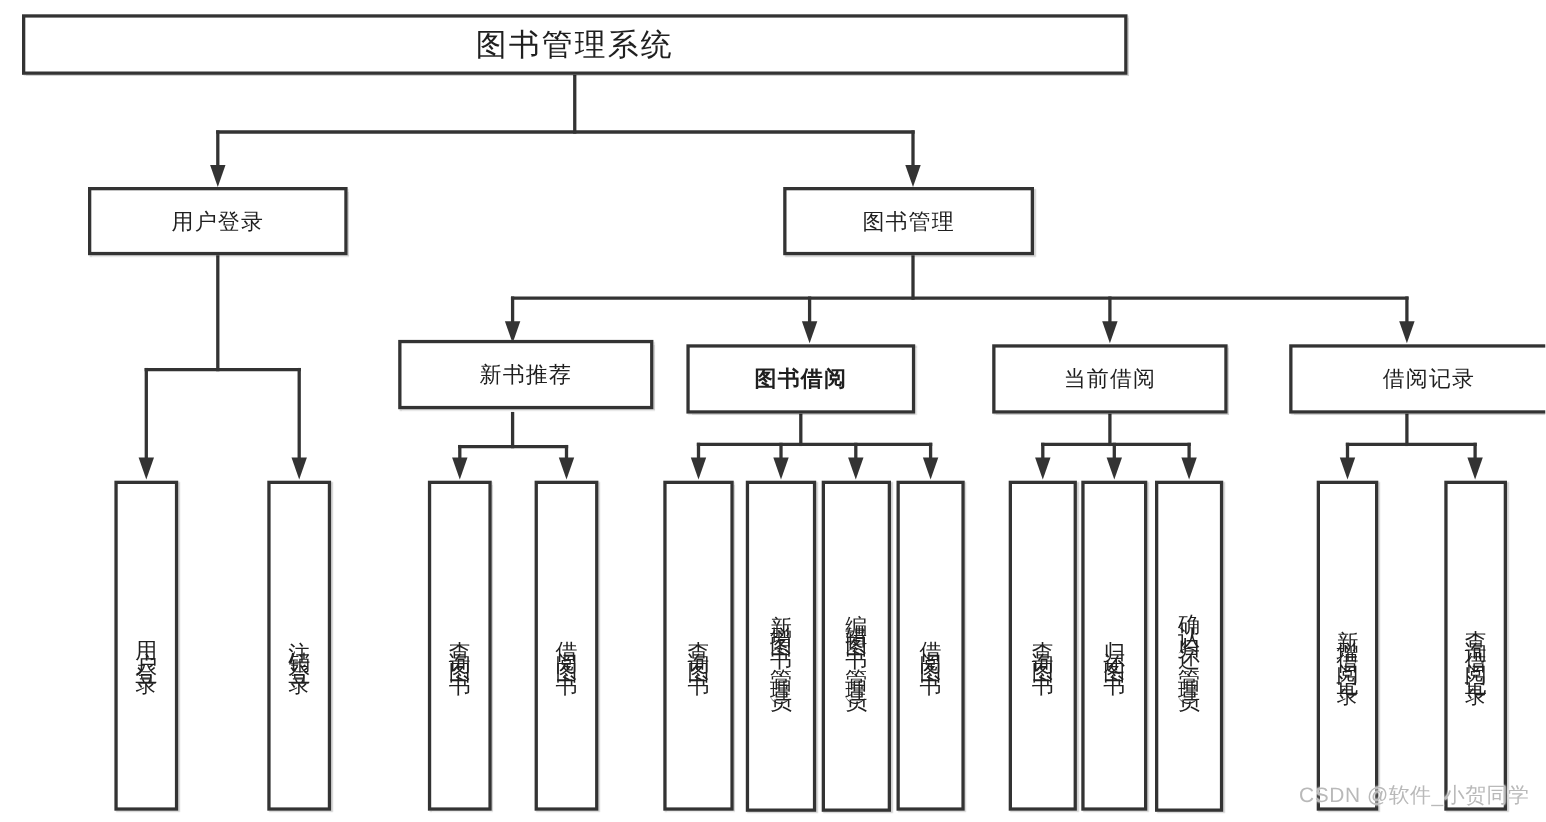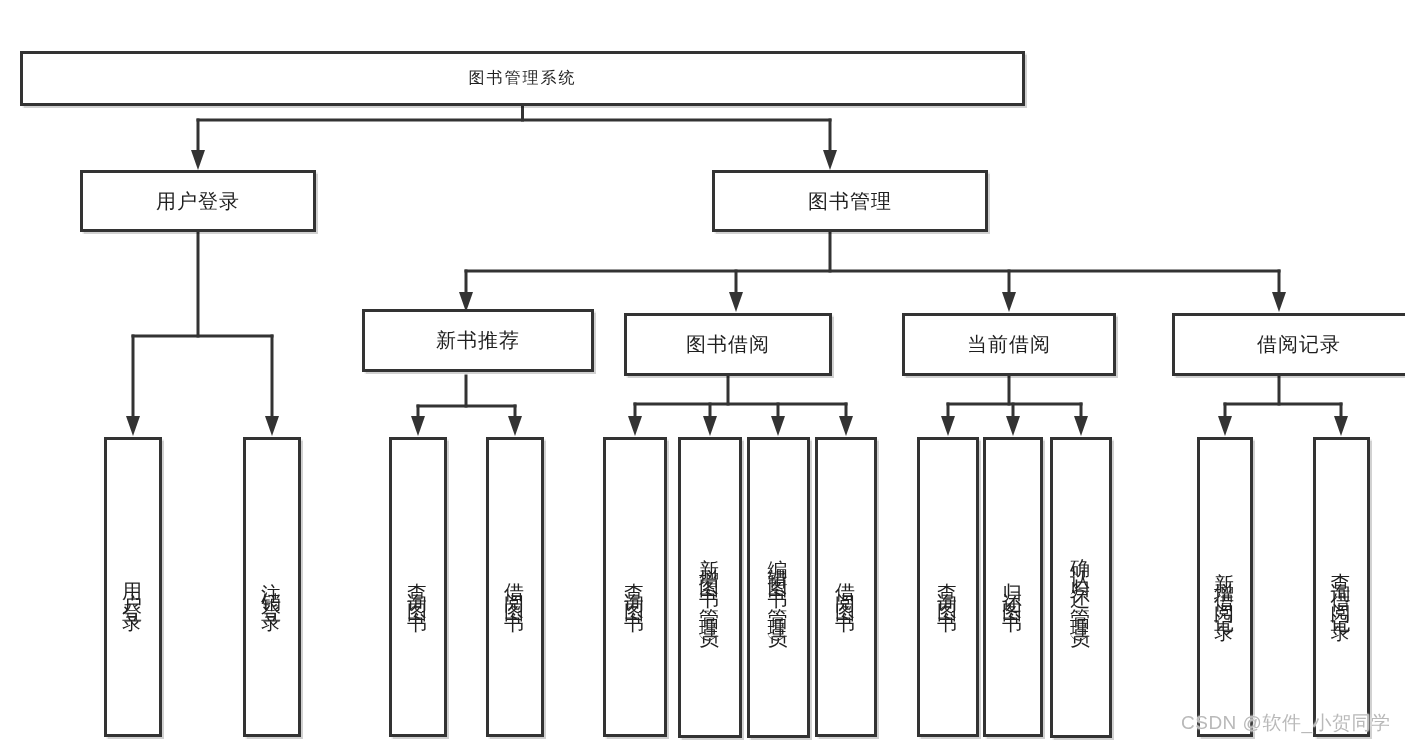--- a/index.html
+++ b/index.html
@@ -47,23 +47,22 @@
     align-items: center;
     justify-content: center;
     box-shadow: 1.5px 1.5px 1px rgba(0,0,0,0.18);
     white-space: nowrap;
   }
   .node.h {
     font-size: 20px;
     letter-spacing: 1px;
   }
   .node.root {
-    font-size: 16px;
+    font-size: 28px;
     letter-spacing: 2px;
-    margin-top: 38px;
   }
   .node.v {
     writing-mode: vertical-rl;
     text-orientation: mixed;
     font-size: 20px;
     letter-spacing: 10px;
     text-align: center;
   }
   .watermark {
     position: absolute;
@@ -141,24 +140,24 @@
     <path d="M1225 404 H1341"></path>
     <path d="M1225 404 V417"></path>
     <path d="M1341 404 V417"></path>
     <polygon points="1218,416 1232,416 1225,436"></polygon>
     <polygon points="1334,416 1348,416 1341,436"></polygon>
   </svg>
 
   <div class="node h root" style="left:20px; top:13px; width:1005px; height:55px;">图书管理系统</div>
 
   <div class="node h" style="left:80px; top:170px; width:236px; height:62px;">用户登录</div>
-  <div class="node h" style="left:712px; top:170px; width:276px; height:62px;">图书管理</div>
+  <div class="node h" style="left:712px; top:170px; width:228px; height:62px;">图书管理</div>
 
   <div class="node h" style="left:362px; top:309px; width:232px; height:63px;font-family:Liberation Serif, serif;">新书推荐</div>
-  <div class="node h" style="left:624px; top:313px; width:208px; height:63px;">图书借阅</div>
+  <div class="node h" style="left:624px; top:313px; width:208px; height:63px;font-weight:bold;">图书借阅</div>
   <div class="node h" style="left:902px; top:313px; width:214px; height:63px;text-align:right;">当前借阅</div>
   <div class="node h" style="left:1172px; top:313px; width:238px; height:63px;padding-left:16px;">借阅记录</div>
 
   <div class="node v" style="left:104px; top:437px; width:58px; height:300px;">用户登录</div>
   <div class="node v" style="left:243px; top:437px; width:58px; height:300px;">注销登录</div>
 
   <div class="node v" style="left:389px; top:437px; width:58px; height:300px;">查询图书</div>
   <div class="node v" style="left:486px; top:437px; width:58px; height:300px;">借阅图书</div>
 
   <div class="node v" style="left:603px; top:437px; width:64px; height:300px;">查询图书</div>

